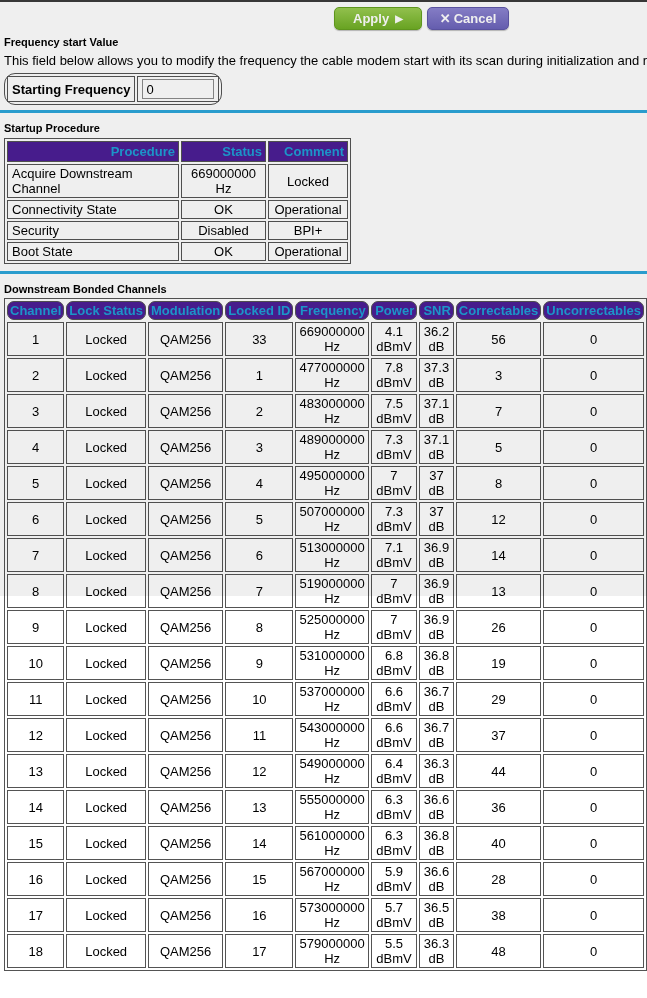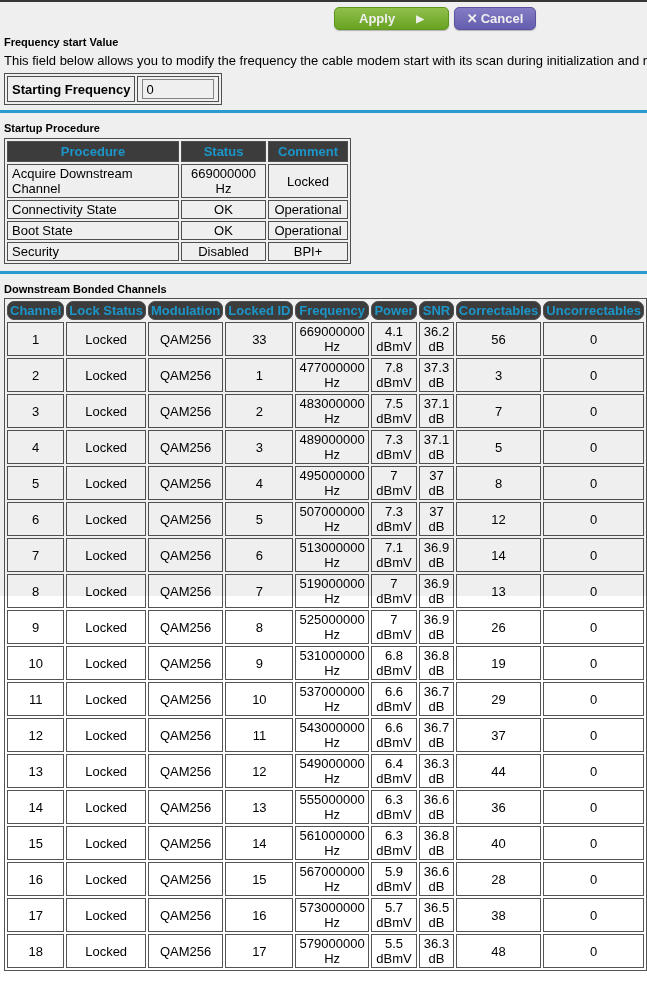--- a/index.html
+++ b/index.html
@@ -5,38 +5,38 @@
   * { margin:0; padding:0; box-sizing:border-box; }
   html,body { width:647px; height:998px; overflow:hidden; background:#fff;
     font-family:"Liberation Sans", sans-serif; font-size:13px; color:#000; position:relative; }
   .top-line { height:2px; background:#3a3a3a; width:100%; }
   .shade { position:absolute; left:0; top:0; width:100%; height:596px;
     background:rgba(20,20,20,0.065); pointer-events:none; z-index:50; }
   .content { padding:0 0 0 4px; position:relative; }
 
   .button-row { margin:5px 0 0 330px; display:flex; gap:5px; height:23px; }
   .btn { border-radius:5px; color:#fff; font-weight:bold; font-size:13px;
-    padding:0 24px; height:23px; display:inline-flex; align-items:center; gap:21px;
+    padding:0 18px; height:23px; display:inline-flex; align-items:center; gap:6px;
     cursor:pointer; box-shadow:0 1px 1px rgba(0,0,0,0.25); }
   .btn-apply { background:linear-gradient(#9bcd52,#6fae24); border:1px solid #649f1e; }
   .btn-cancel { background:linear-gradient(#8d85d2,#6b63ba); border:1px solid #5f57a9; padding:0 12px; gap:3px; }
   .btn .play { font-size:10px; }
   .btn .x { font-size:13px; }
 
   .section-title { font-weight:bold; font-size:11px; margin-top:6px; }
   .desc { margin-top:4px; line-height:17px; white-space:nowrap; }
 
   table { border-collapse:separate; border-spacing:2px; background:transparent; }
   table, th, td { border:1px solid #545454; }
-  th { color:#1d9fd6; font-weight:bold; font-size:13px; text-align:center;
-       background:#404040; padding:2px 3px; }
+  th { color:#1d9fd6; font-weight:bold; font-size:13px; text-align:right;
+       background:#4c1d95; padding:2px 3px; }
   td { font-size:13px; text-align:center; background:#fff; padding:1px 3px; height:17px; }
   td.left { text-align:left; padding-left:4px; }
 
-  .freq-table { margin-top:4px; }
+  .freq-table { margin-top:4px;border-radius:11px; }
   .freq-table td { height:26px; padding:1px 4px; }
   .freq-input { width:72px; height:20px; border:1px solid #8c8c8c; font-size:13px;
     padding:0 3px; font-family:"Liberation Sans", sans-serif; background:#fff; }
 
   .blue-sep { height:3px; background:#2ba7db; width:647px; margin-top:5px; margin-left:-4px; }
   .blue-sep2 { margin-top:7px; }
 
   .startup-table { margin-top:4px; }
   .startup-table col:nth-child(1){ width:172px; }
   .startup-table col:nth-child(2){ width:85px; }
@@ -111,28 +111,28 @@
           <td class="left">Acquire Downstream Channel</td>
           <td>669000000 Hz</td>
           <td>Locked</td>
         </tr>
         <tr>
           <td class="left">Connectivity State</td>
           <td>OK</td>
           <td>Operational</td>
         </tr>
         <tr>
+          <td class="left">Security</td>
+          <td>Disabled</td>
+          <td>BPI+</td>
+        </tr>
+        <tr>
           <td class="left">Boot State</td>
           <td>OK</td>
           <td>Operational</td>
-        </tr>
-        <tr>
-          <td class="left">Security</td>
-          <td>Disabled</td>
-          <td>BPI+</td>
         </tr>
       </tbody>
   </table>
 
   <div class="blue-sep blue-sep2"></div>
 
   <div class="section-title" style="margin-top:9px;">Downstream Bonded Channels</div>
 
   <table class="ds-table">
     <colgroup>

